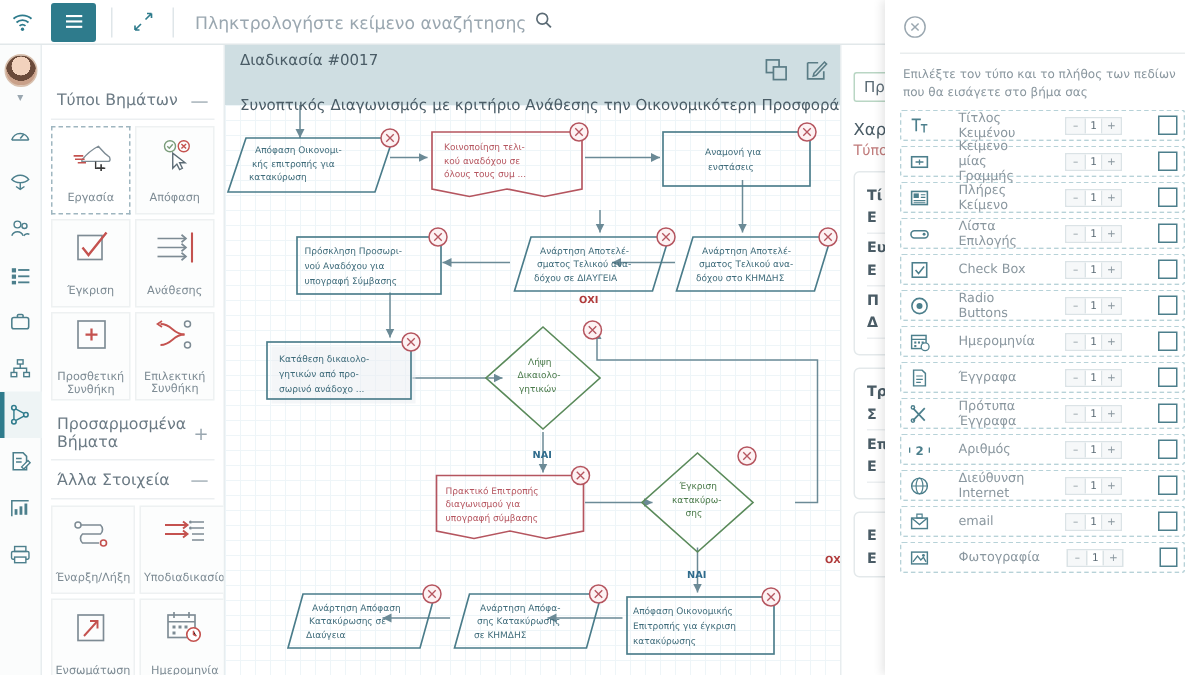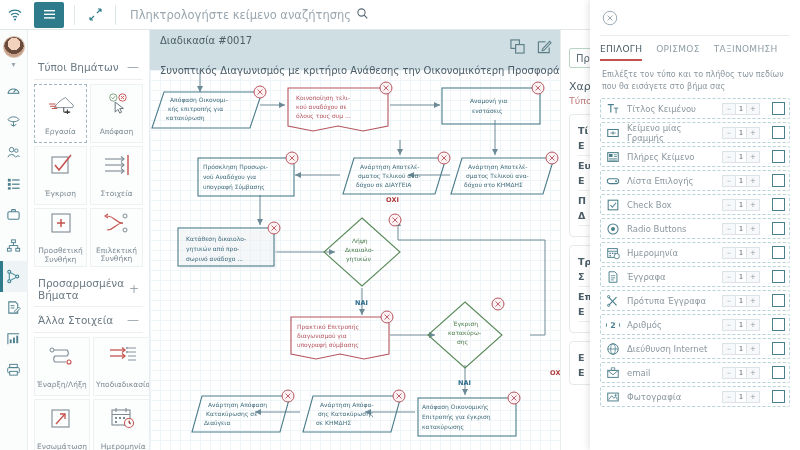--- a/index.html
+++ b/index.html
@@ -125,21 +125,21 @@
   .rp-head { display:flex; align-items:center; justify-content:space-between; padding:10px 10px 6px 12px; }
   .rp-title { font-size:12.5px; color:#7b8d96; }
   .rp-close { color:#9aa7b0; }
   .rp-hr { height:1px; background:#e9edee; margin:0 10px; }
   .rp-tabs { display:flex; padding:8px 4px 0 10px; gap:14px; font-size:9px; letter-spacing:.3px; }
   .rp-tab { color:#8f9ea7; padding-bottom:5px; }
   .rp-tab.active { color:#4a5c66; border-bottom:2px solid #c4524f; }
   .rp-desc { font-size:8px; color:#8a979f; padding:8px 12px 6px 12px; line-height:1.45; }
   .rp-list { padding:0 10px; }
   .rp-item {
-    display:flex; align-items:center; gap:6px;
+    display:flex; align-items:center; gap:18px;
     border:1px dashed #b7d2d8; border-radius:2px;
     padding:2px 4px; margin-bottom:3px; height:21px;
   }
   .rp-ico { width:16px; height:16px; display:flex; align-items:center; justify-content:center; color:#4c7f8c; flex:0 0 16px; }
   .rp-lbl { flex:1; font-size:8.5px; color:#8a979f; }
   .stepper { display:flex; border:1px solid #dbe3e6; height:12px; }
   .stepper div {
     width:12px; font-size:7px; color:#8a979f; display:flex;
     align-items:center; justify-content:center; background:#f6f8f9;
   }
@@ -311,21 +311,21 @@
           <svg width="30" height="22" viewBox="0 0 30 22">
               <path d="M3 5 L22 5" stroke="#7d8b94" stroke-width="1.1"></path>
               <path d="M19 2.5 L22 5 L19 7.5" stroke="#7d8b94" stroke-width="1.1" fill="none"></path>
               <path d="M3 11 L22 11" stroke="#7d8b94" stroke-width="1.1"></path>
               <path d="M19 8.5 L22 11 L19 13.5" stroke="#7d8b94" stroke-width="1.1" fill="none"></path>
               <path d="M3 17 L22 17" stroke="#7d8b94" stroke-width="1.1"></path>
               <path d="M19 14.5 L22 17 L19 19.5" stroke="#7d8b94" stroke-width="1.1" fill="none"></path>
               <path d="M26 1 L26 21" stroke="#c4524f" stroke-width="1.4"></path>
             </svg>
         </span>
-        <span class="lbl">Στοιχεία</span>
+        <span class="lbl">Ανάθεσης</span>
       </div>
       <div class="lp-cell">
         <span class="gico">
           <svg width="26" height="24" viewBox="0 0 26 24">
               <rect x="4" y="3" width="18" height="18" stroke="#7d8b94" stroke-width="1.1" fill="none"></rect>
               <path d="M13 8 L13 16 M9 12 L17 12" stroke="#c4524f" stroke-width="1.5"></path>
             </svg>
         </span>
         <span class="lbl">Προσθετική Συνθήκη</span>
       </div>
@@ -636,25 +636,20 @@
   <div class="rp-head">
     <span class="rp-close">
       <svg width="16" height="16" viewBox="0 0 18 18">
           <circle cx="9" cy="9" r="7.6" stroke="#9aa7b0" stroke-width="1.1" fill="none"></circle>
           <path d="M6.3 6.3 L11.7 11.7 M11.7 6.3 L6.3 11.7" stroke="#9aa7b0" stroke-width="1.1"></path>
         </svg>
     </span>
   </div>
   <div class="rp-hr"></div>
 
-  <div class="rp-tabs">
-    <div class="rp-tab active">ΕΠΙΛΟΓΗ</div>
-    <div class="rp-tab">ΟΡΙΣΜΟΣ</div>
-    <div class="rp-tab">ΤΑΞΙΝΟΜΗΣΗ</div>
-  </div>
 
   <div class="rp-desc">Επιλέξτε τον τύπο και το πλήθος των πεδίων  που θα εισάγετε στο βήμα σας</div>
 
   <div class="rp-list">
 
     <div class="rp-item">
       <span class="rp-ico">
         <svg width="14" height="14" viewBox="0 0 16 16">
             <path d="M2 3 L9 3 M5.5 3 L5.5 12" stroke="#4c7f8c" stroke-width="1.3"></path>
             <path d="M9 7 L14 7 M11.5 7 L11.5 13" stroke="#4c7f8c" stroke-width="1.1"></path>

